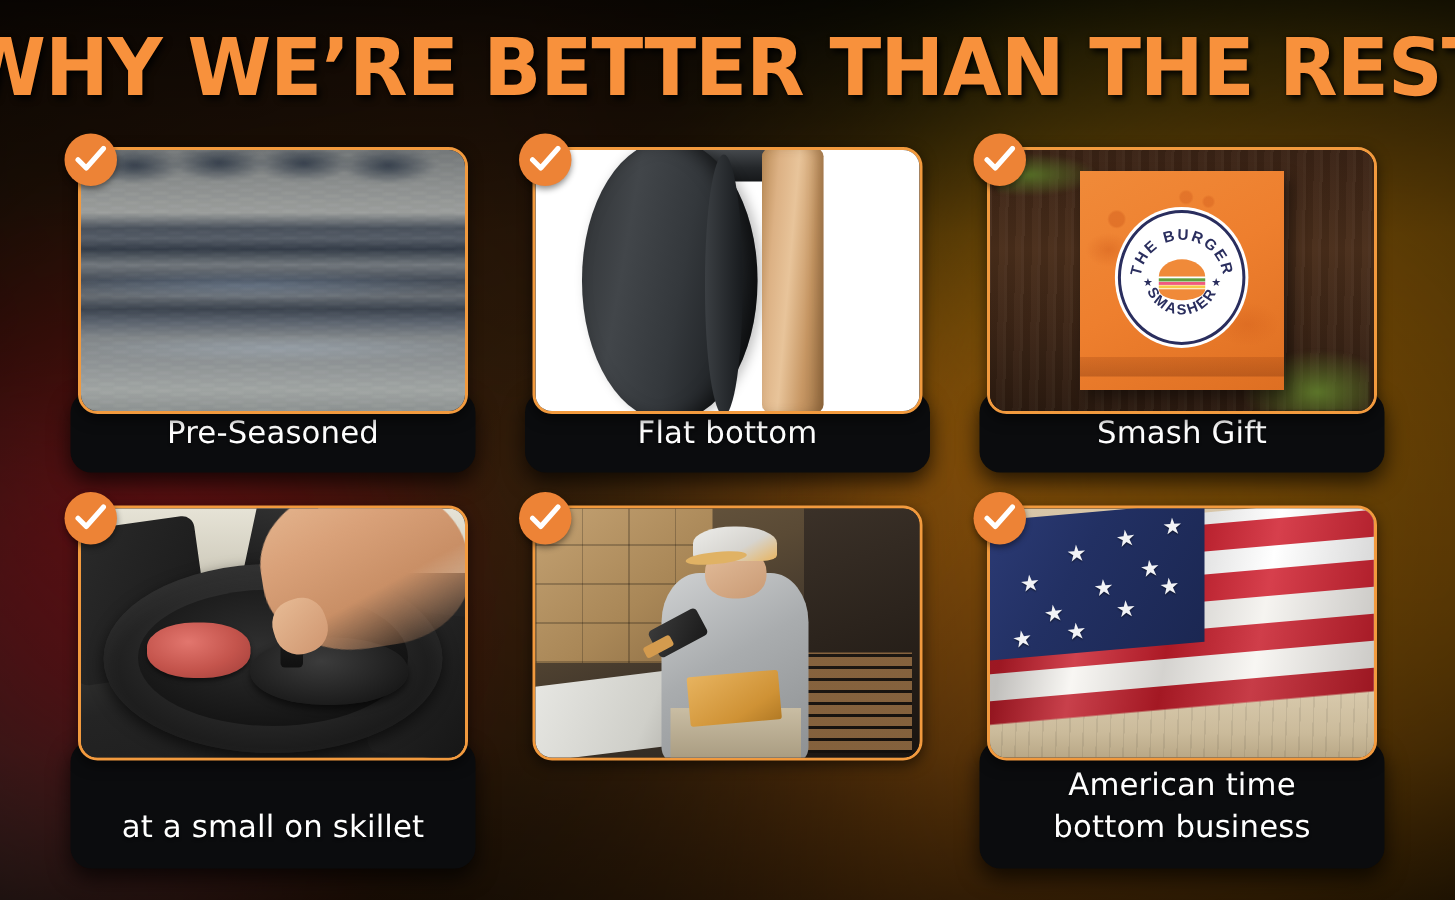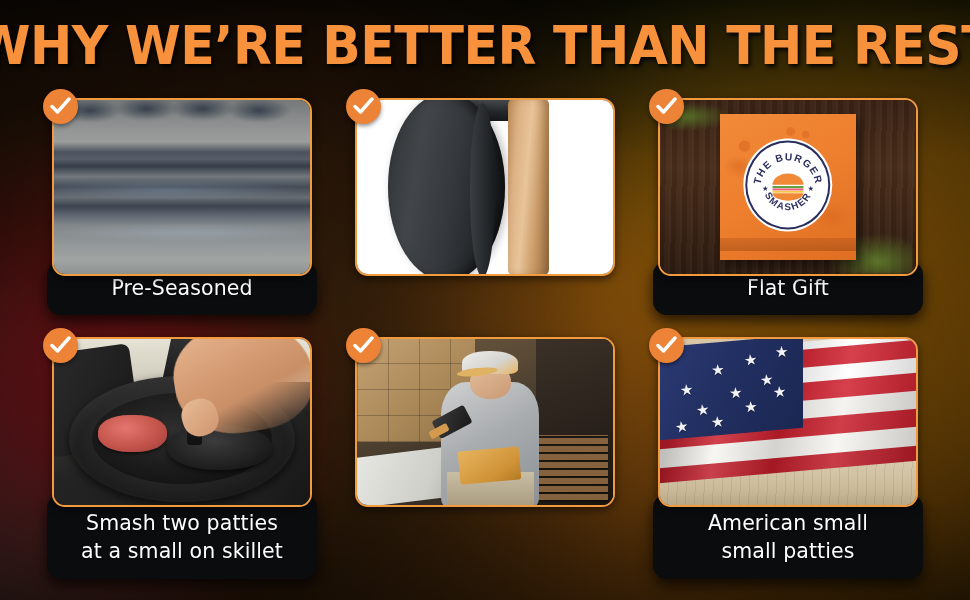--- a/index.html
+++ b/index.html
@@ -499,38 +499,41 @@
         <div class="photo-inner art-skillet-texture"></div>
       </div>
       <div class="badge">
         <svg width="21" height="19" viewBox="0 0 21 19" aria-hidden="true">
           <path d="M2 9.5 L7.5 15 L19 2" stroke="#ffffff" stroke-width="3.4" fill="none" stroke-linecap="round" stroke-linejoin="round"></path>
         </svg>
       </div>
     </div>
 
     <div class="card row1">
+      <div class="card-panel">
+        <div class="caption">Flat bottom</div>
+      </div>
       <div class="photo">
         <div class="photo-inner art-flatbottom">
           <div class="bar"></div>
           <div class="disc"></div>
           <div class="disc-rim"></div>
           <div class="handle"></div>
         </div>
       </div>
       <div class="badge">
         <svg width="21" height="19" viewBox="0 0 21 19" aria-hidden="true">
           <path d="M2 9.5 L7.5 15 L19 2" stroke="#ffffff" stroke-width="3.4" fill="none" stroke-linecap="round" stroke-linejoin="round"></path>
         </svg>
       </div>
     </div>
 
     <div class="card row1">
       <div class="card-panel">
-        <div class="caption">Flat Gift</div>
+        <div class="caption">Smash Gift</div>
       </div>
       <div class="photo">
         <div class="photo-inner art-giftbox">
           <div class="herb-tl"></div>
           <div class="herb-br"></div>
           <div class="box">
             <div class="box-seam"></div>
             <div class="logo">
               <svg viewBox="0 0 100 100" width="100%" height="100%" aria-hidden="true">
                 <defs>
@@ -559,21 +562,21 @@
       <div class="badge">
         <svg width="21" height="19" viewBox="0 0 21 19" aria-hidden="true">
           <path d="M2 9.5 L7.5 15 L19 2" stroke="#ffffff" stroke-width="3.4" fill="none" stroke-linecap="round" stroke-linejoin="round"></path>
         </svg>
       </div>
     </div>
 
     <div class="card row2">
       <div class="card-panel">
         <div class="caption">
-          <span>Smash two patties</span><br>
+          <br>
           <span>at a small on skillet</span>
         </div>
       </div>
       <div class="photo">
         <div class="photo-inner art-smash">
           <div class="counter"></div>
           <div class="grate-l"></div>
           <div class="grate-r"></div>
           <div class="pan-handle"></div>
           <div class="pan">
@@ -614,22 +617,22 @@
       <div class="badge">
         <svg width="21" height="19" viewBox="0 0 21 19" aria-hidden="true">
           <path d="M2 9.5 L7.5 15 L19 2" stroke="#ffffff" stroke-width="3.4" fill="none" stroke-linecap="round" stroke-linejoin="round"></path>
         </svg>
       </div>
     </div>
 
     <div class="card row2">
       <div class="card-panel">
         <div class="caption">
-          <span>American small</span><br>
-          <span>small patties</span>
+          <span>American time</span><br>
+          <span>bottom business</span>
         </div>
       </div>
       <div class="photo">
         <div class="photo-inner art-flag">
           <div class="wood"></div>
           <div class="stripes"></div>
           <div class="canton"></div>
           <span class="star" style="left:8%;top:26%;transform:rotate(-6deg)">★</span>
           <span class="star" style="left:20%;top:14%;transform:rotate(-4deg)">★</span>
           <span class="star" style="left:33%;top:8%;transform:rotate(-8deg)">★</span>

